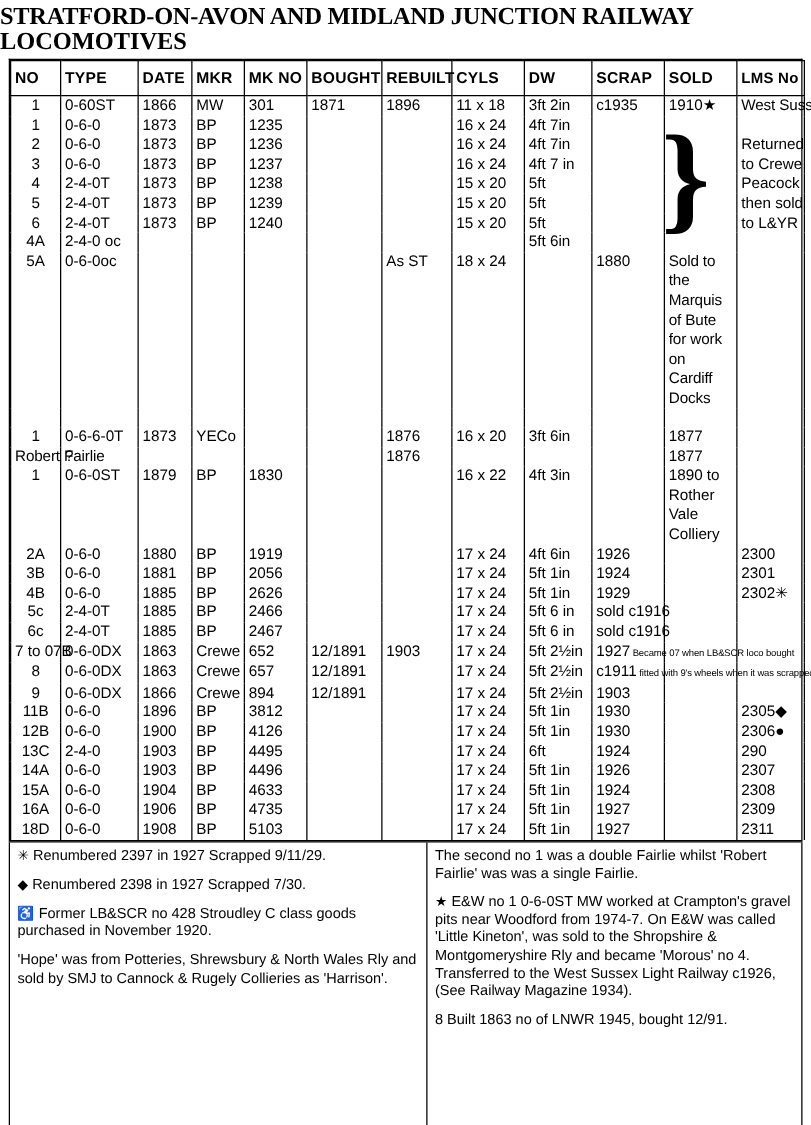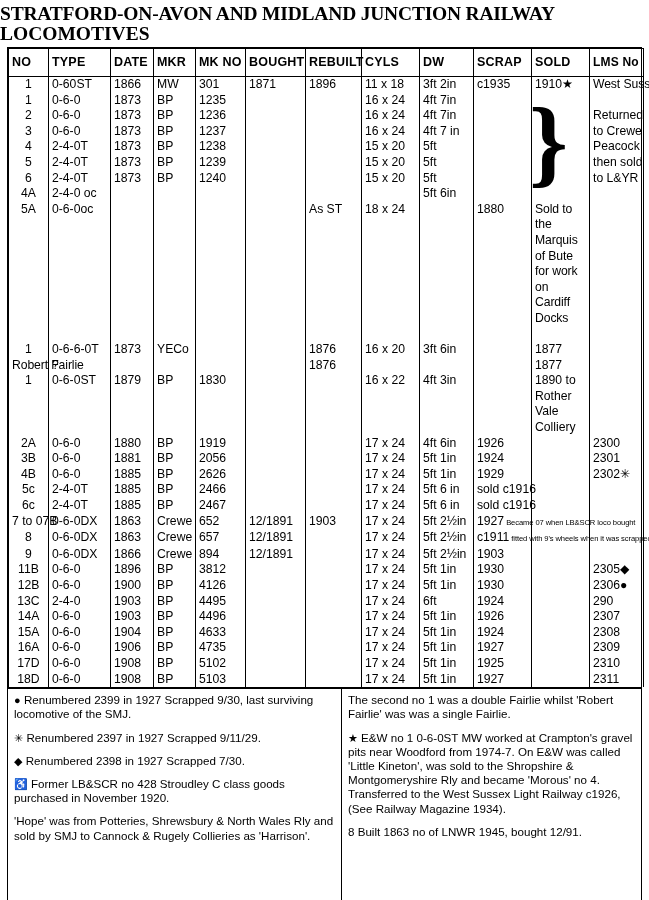--- a/index.html
+++ b/index.html
@@ -516,34 +516,20 @@
             <td>4735</td>
             <td></td>
             <td></td>
             <td>17 x 24</td>
             <td>5ft 1in</td>
             <td>1927</td>
             <td></td>
             <td>2309</td>
           </tr>
           <tr class="row">
-            <td class="c-no">17D</td>
-            <td>0-6-0</td>
-            <td>1908</td>
-            <td>BP</td>
-            <td>5102</td>
-            <td></td>
-            <td></td>
-            <td>17 x 24</td>
-            <td>5ft 1in</td>
-            <td>1925</td>
-            <td></td>
-            <td>2310</td>
-          </tr>
-          <tr class="row">
             <td class="c-no">18D</td>
             <td>0-6-0</td>
             <td>1908</td>
             <td>BP</td>
             <td>5103</td>
             <td></td>
             <td></td>
             <td>17 x 24</td>
             <td>5ft 1in</td>
             <td>1927</td>
@@ -552,21 +538,20 @@
           </tr>
         </tbody>
     </table>
   </div>
   <div class="tbl-bottom"></div>
 
   <div class="brace">}</div>
 
   <div class="notes">
     <div class="notes-col notes-left" id="notes-left">
-        <p class="note-p"><span class="sym">●</span> <span>Renumbered 2399 in 1927  Scrapped 9/30, last surviving locomotive of the SMJ.</span></p>
         <p class="note-p"><span class="sym">✳</span> <span>Renumbered 2397 in 1927 Scrapped 9/11/29.</span></p>
         <p class="note-p"><span class="sym">◆</span> <span>Renumbered 2398 in 1927 Scrapped 7/30.</span></p>
         <p class="note-p"><span class="sym">♿</span> <span>Former LB&amp;SCR no 428 Stroudley C class goods purchased in November 1920.</span></p>
         <p class="note-p"><span>'Hope'  was from Potteries, Shrewsbury &amp; North Wales Rly and sold by SMJ to Cannock &amp; Rugely Collieries as 'Harrison'.</span></p>
       </div>
     <div class="notes-col notes-right" id="notes-right">
         <p class="note-p"><span>The second no 1 was a double Fairlie whilst 'Robert Fairlie' was  was a single Fairlie.</span></p>
         <p class="note-p"><span class="sym">★</span> <span>E&amp;W no 1 0-6-0ST MW worked at Crampton's gravel pits near Woodford from 1974-7. On E&amp;W was called 'Little Kineton', was sold to the Shropshire &amp; Montgomeryshire Rly and became 'Morous'  no 4. Transferred to the  West Sussex Light Railway c1926,(See Railway Magazine 1934).</span></p>
         <p class="note-p"><span>8 Built 1863 no of LNWR 1945, bought 12/91.</span></p>
       </div>

